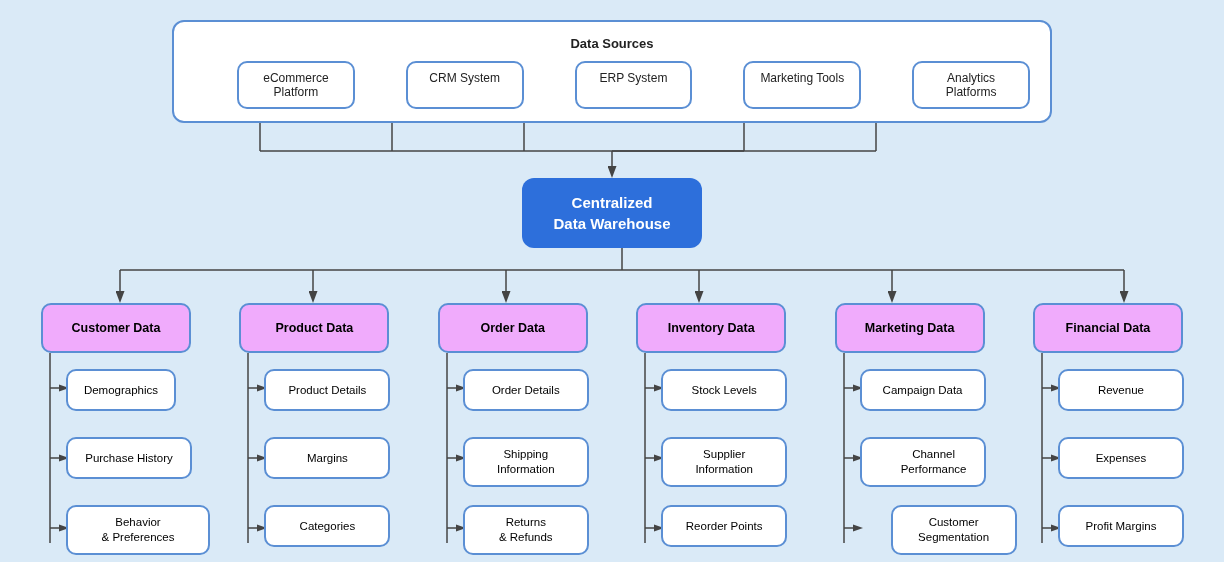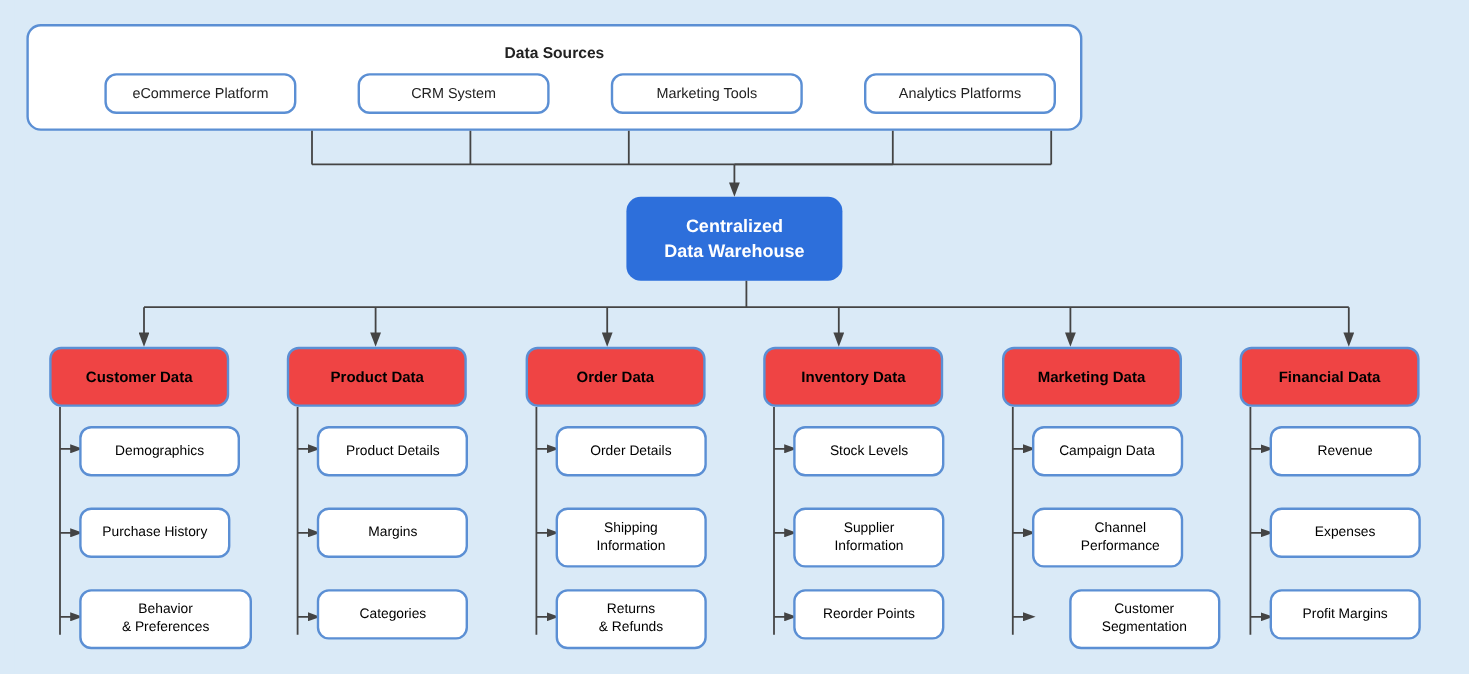--- a/index.html
+++ b/index.html
@@ -16,20 +16,21 @@
       background: #daeaf7;
       width: 1200px;
       padding: 20px 10px;
       position: relative;
     }
 
     
     .top-section {
       display: flex;
       flex-direction: column;
+      align-items: center;
       margin-bottom: 0;
     }
     .sources-box {
       border: 2px solid #5b8fd4;
       border-radius: 12px;
       background: white;
       padding: 14px 20px 12px;
       width: 880px;
       position: relative;
     }
@@ -87,21 +88,21 @@
       align-items: center;
       width: 172px;
       gap: 0;
       position: relative;
     }
     .column-category {
       width: 150px;
       min-height: 50px;
       border: 2px solid #5b8fd4;
       border-radius: 10px;
-      background: #ef4444;
+      background: #f0abfc;
       font-weight: 700;
       font-size: 12.5px;
       text-align: center;
       display: flex;
       align-items: center;
       justify-content: center;
       padding: 8px 20px;
       position: relative;
       z-index: 2;
     }
@@ -144,20 +145,21 @@
 <body>
 
 <div class="diagram">
 
   <div class="top-section">
     <div class="sources-box">
       <div class="sources-title">Data Sources</div>
       <div class="sources-row">
         <div class="source-node">eCommerce Platform</div>
         <div class="source-node">CRM System</div>
+        <div class="source-node">ERP System</div>
         <div class="source-node">Marketing Tools</div>
         <div class="source-node">Analytics Platforms</div>
       </div>
     </div>
   </div>
 
   <div style="width:880px;height:55px;position:relative;margin:0 auto;">
     <svg width="880" height="55" class="lines">
       <defs>
         <marker id="arrowhead" markerWidth="8" markerHeight="6" refX="6" refY="3" orient="auto">
@@ -212,21 +214,21 @@
               <polygon points="0 0, 7 2.5, 0 5" fill="#444"></polygon>
             </marker>
           </defs>
 
           <line x1="20" y1="0" x2="20" y2="190" stroke="#444" stroke-width="1.5"></line>
 
           <line x1="20" y1="35" x2="36" y2="35" stroke="#444" stroke-width="1.5" marker-end="url(#ah3)"></line>
           <line x1="20" y1="105" x2="36" y2="105" stroke="#444" stroke-width="1.5" marker-end="url(#ah3)"></line>
           <line x1="20" y1="175" x2="36" y2="175" stroke="#444" stroke-width="1.5" marker-end="url(#ah3)"></line>
         </svg>
-        <div style="position:absolute;top:16px;left:36px;width:134px;" class="child-node">Demographics</div>
+        <div style="position:absolute;top:16px;left:36px;width:110px;" class="child-node">Demographics</div>
         <div style="position:absolute;top:84px;left:36px;width:126px;" class="child-node">Purchase History</div>
         <div style="position:absolute;top:152px;left:36px;width:144px;" class="child-node">Behavior<br>&amp; Preferences</div>
       </div>
     </div>
 
     <div class="column" style="position:relative;">
       <div class="column-category">Product Data</div>
       <div style="width:172px;height:210px;position:relative;">
         <svg width="172" height="210" style="position:absolute;top:0;left:0;">
           <defs>

